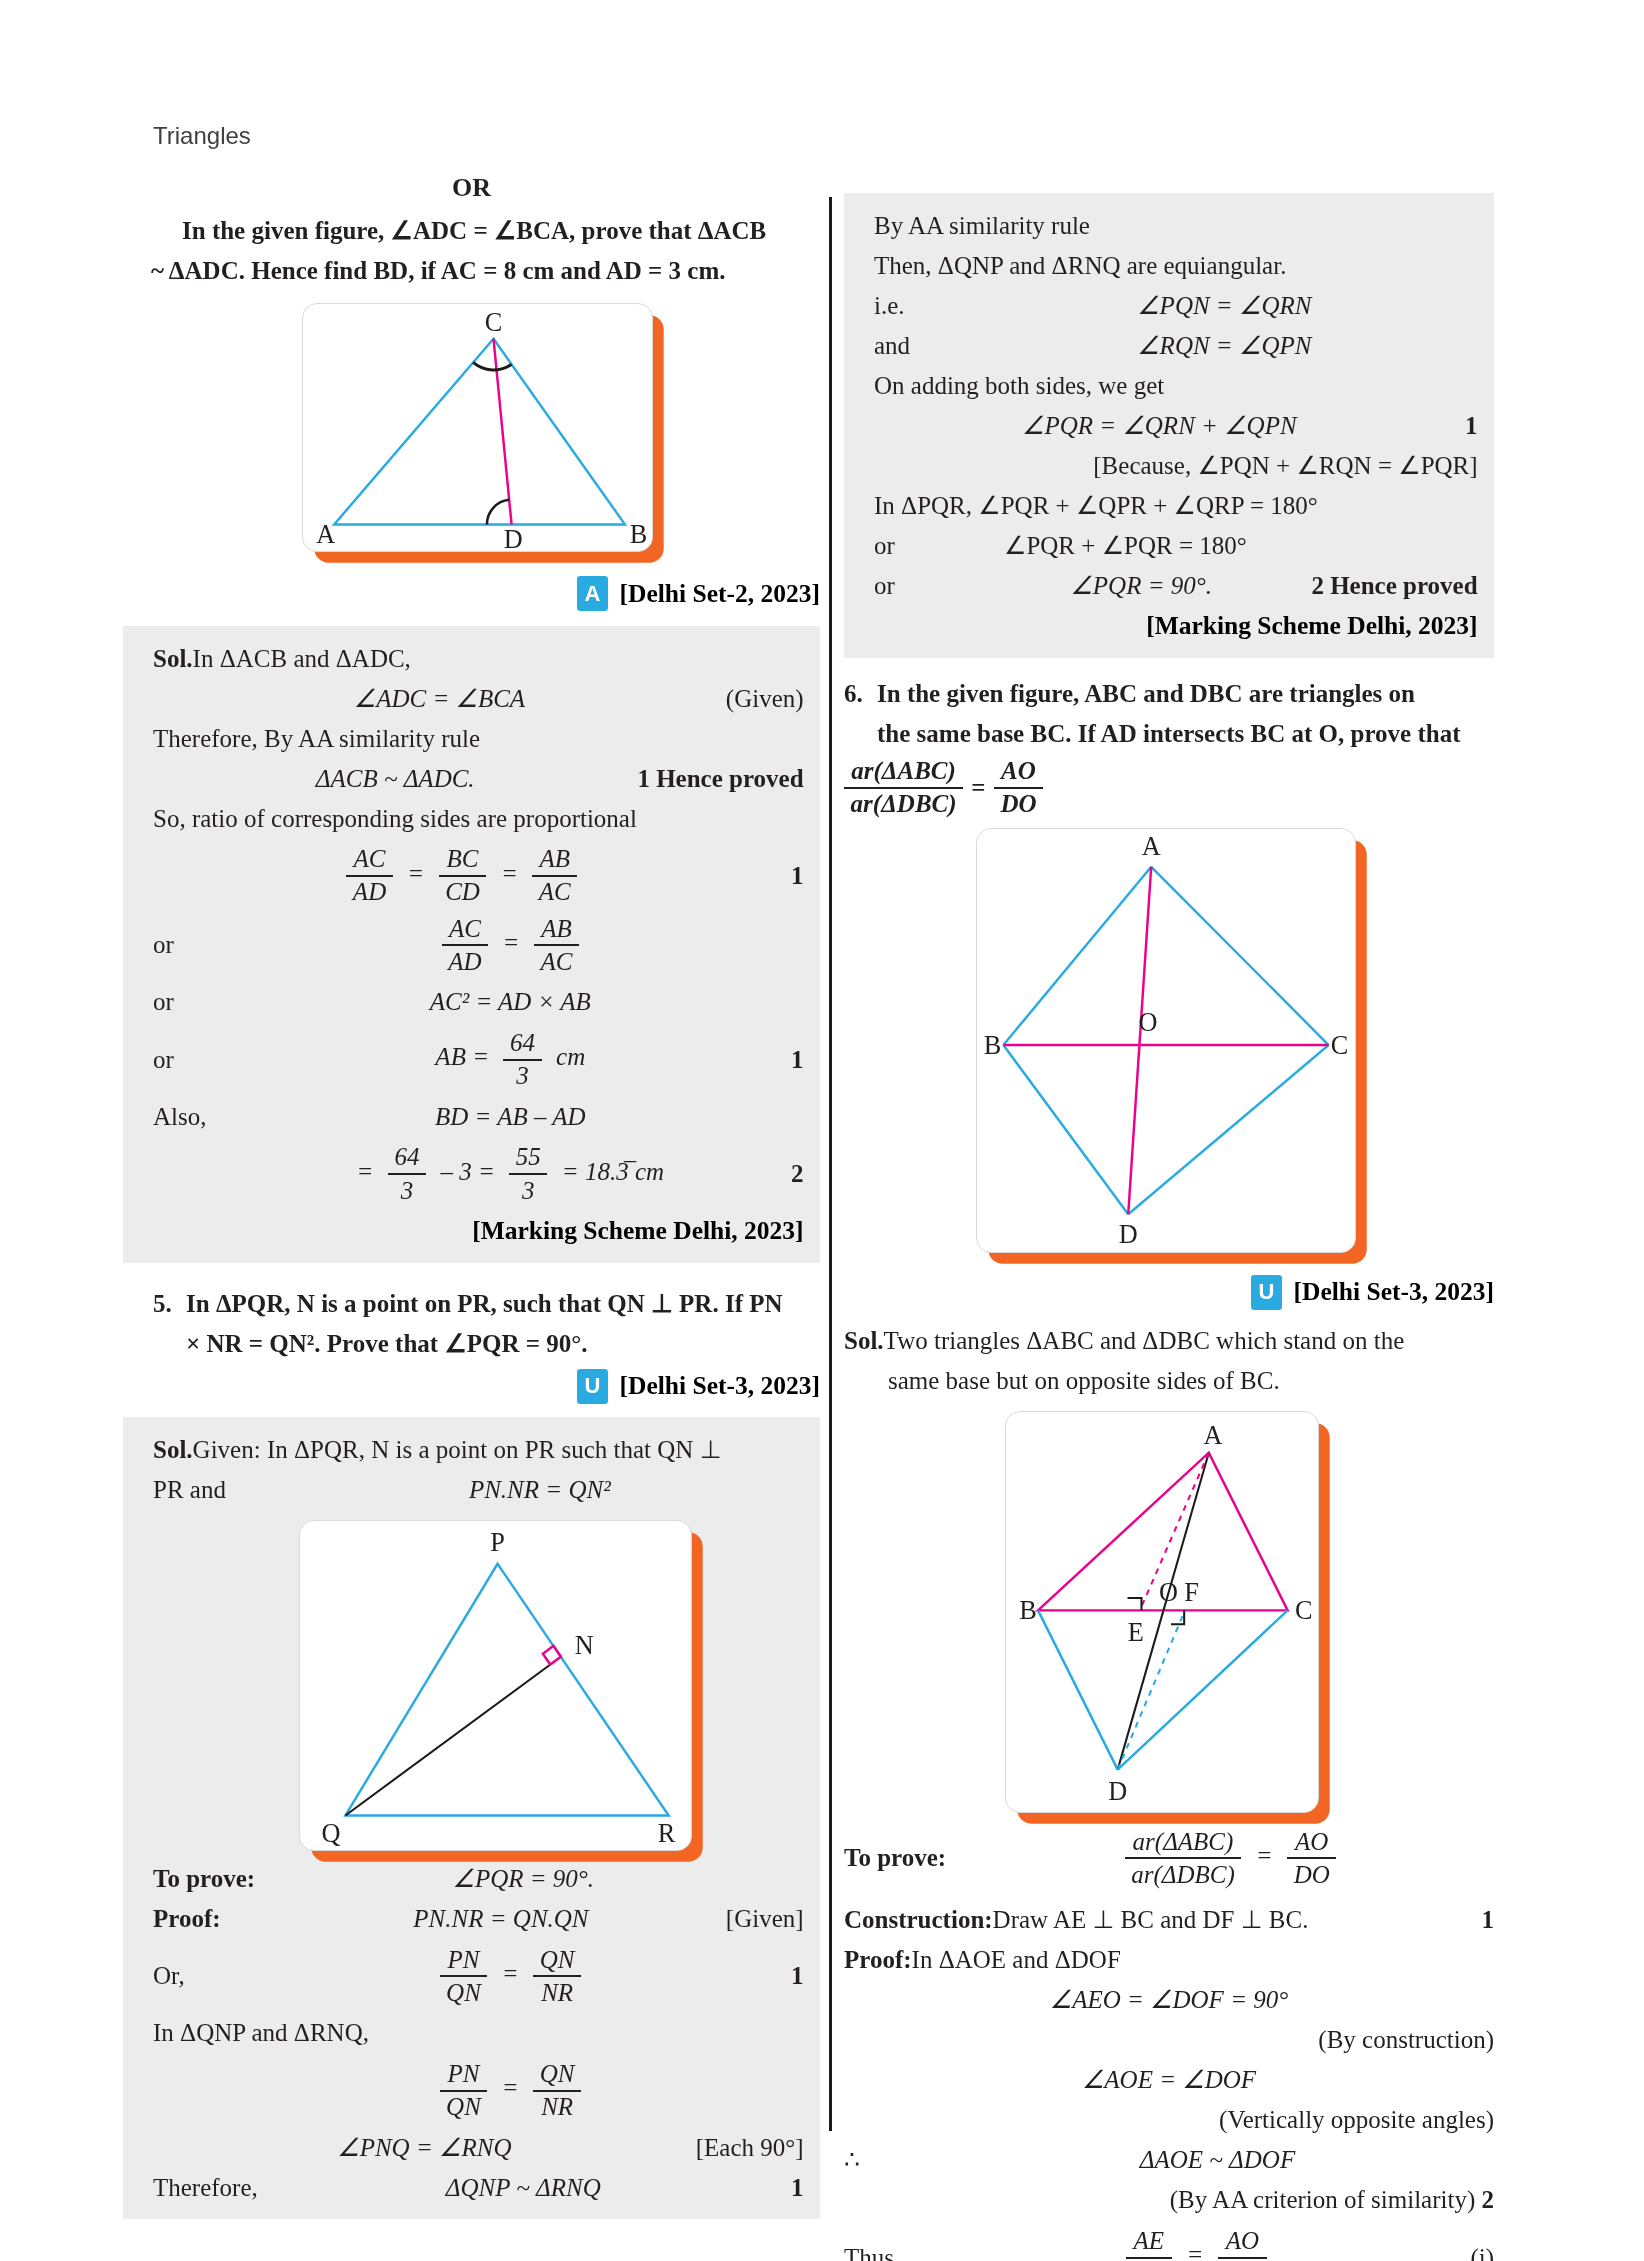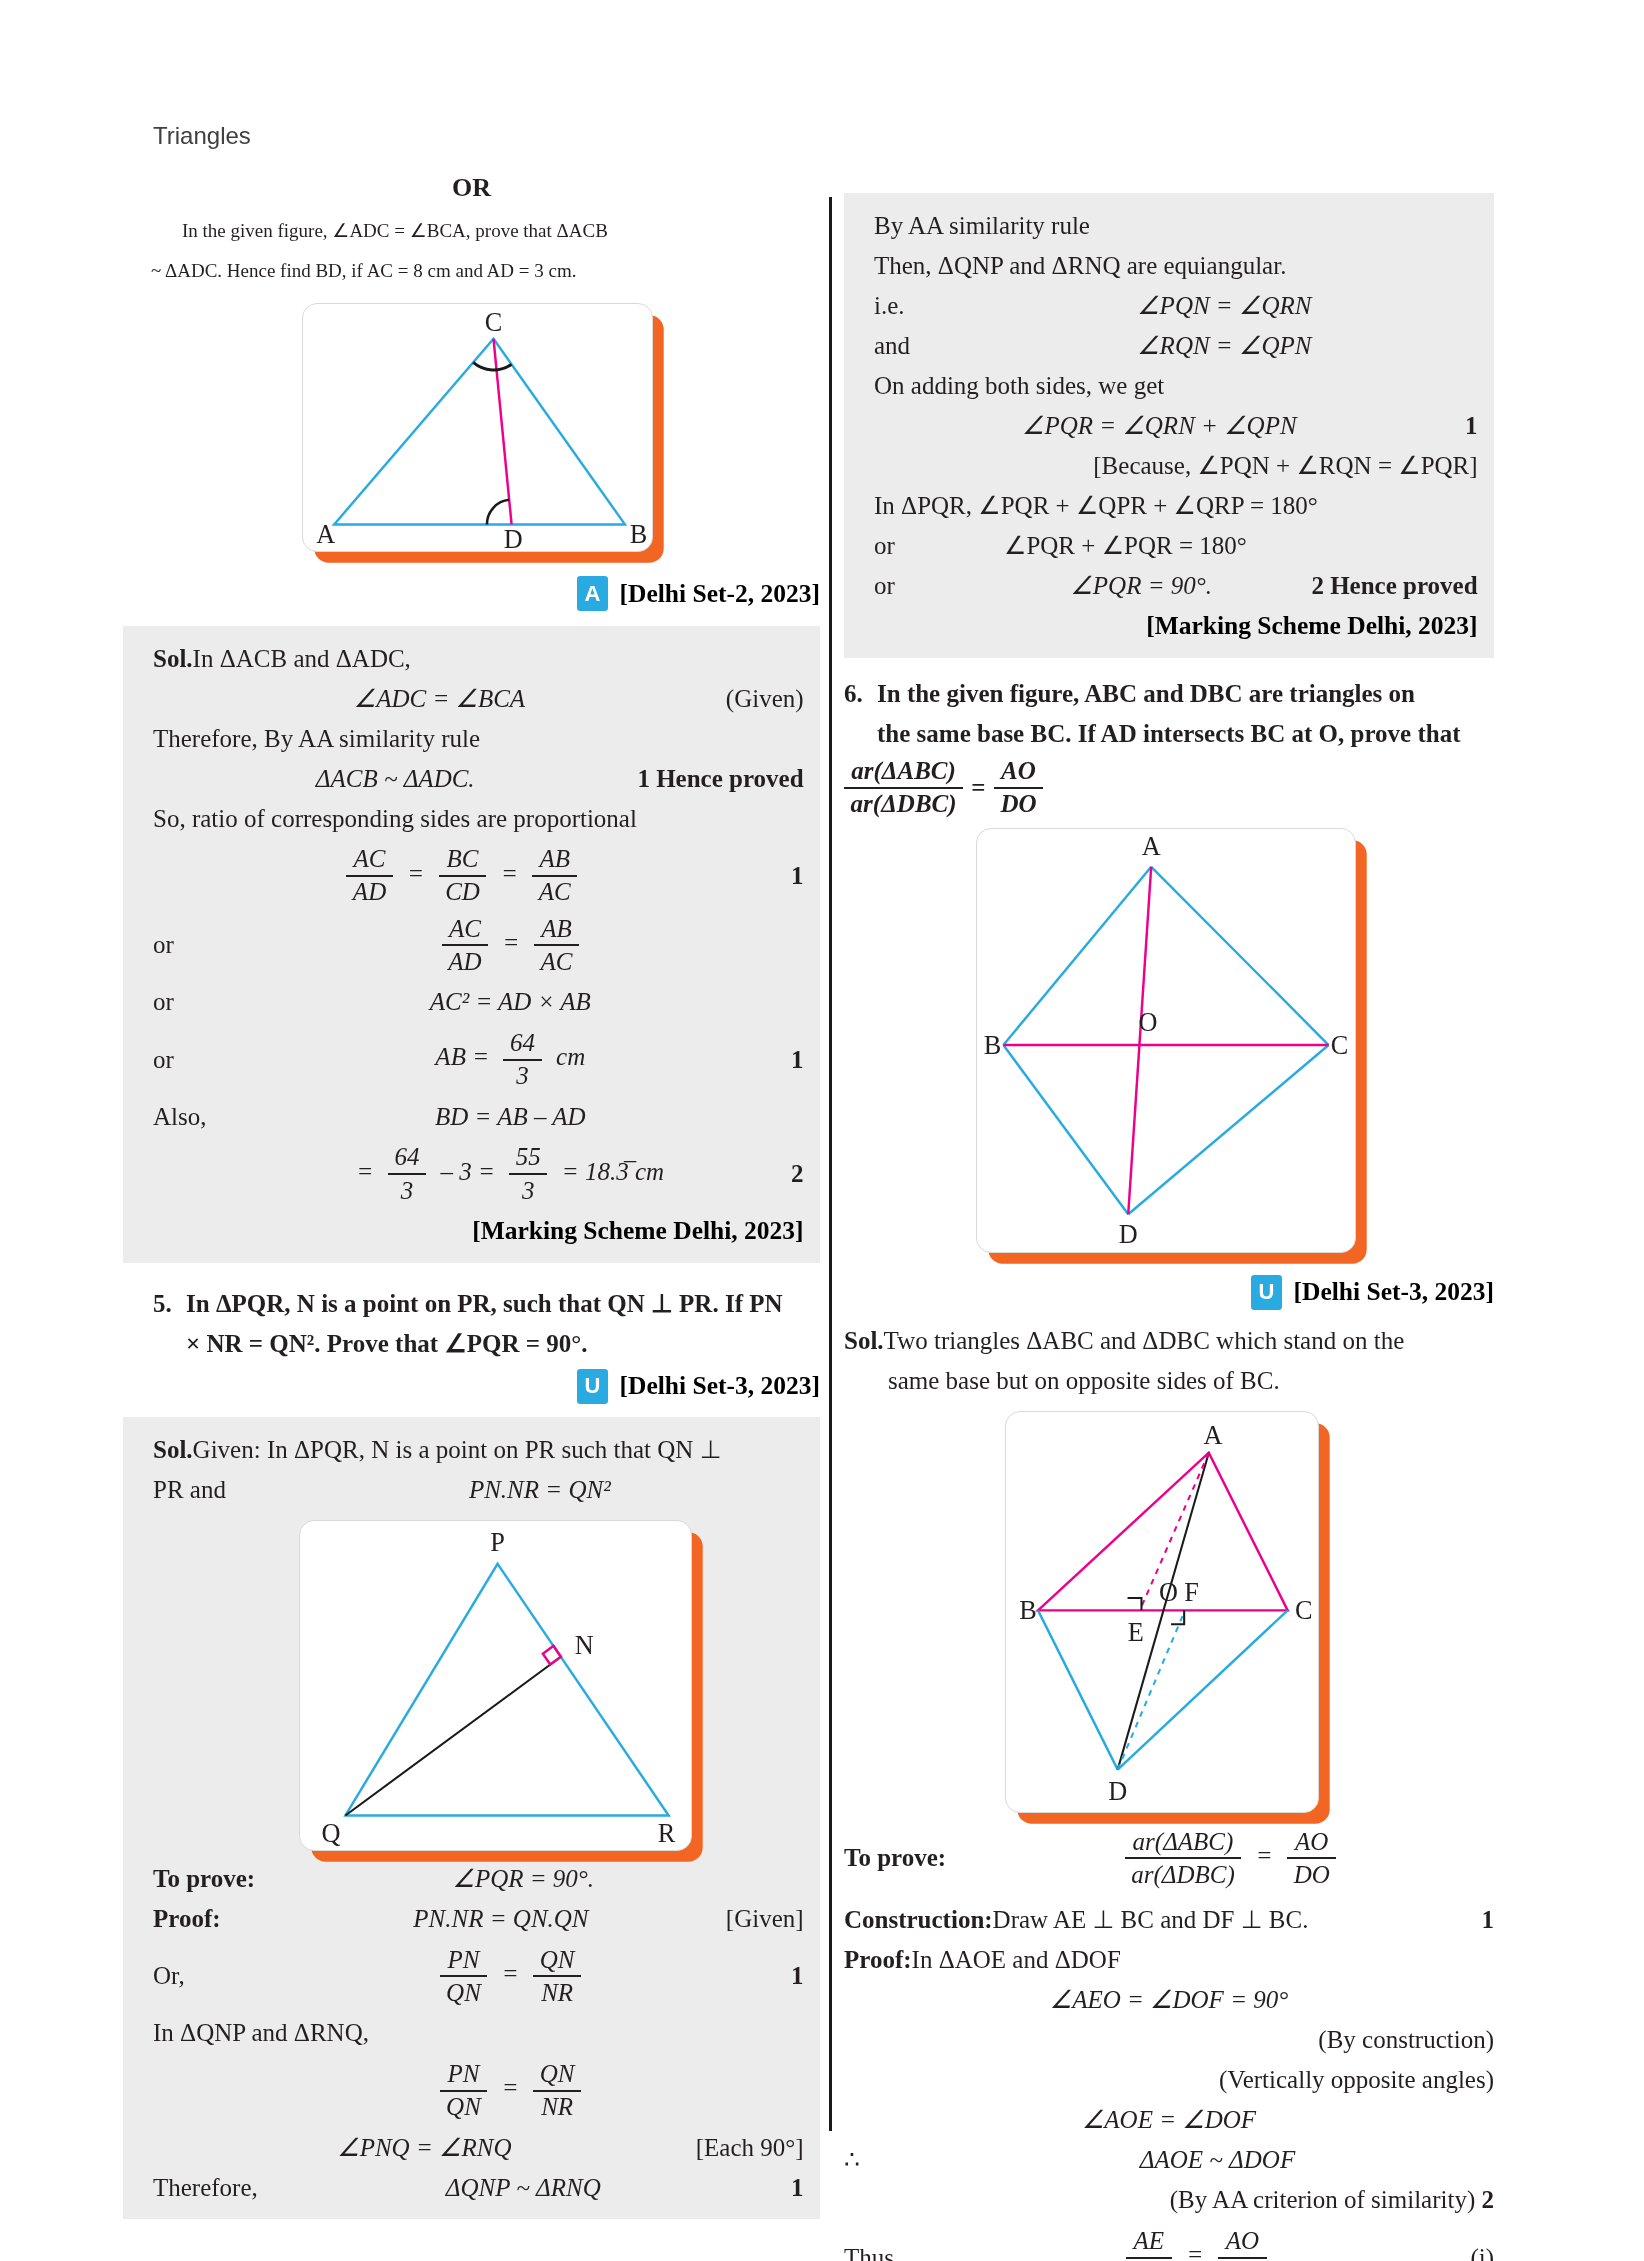--- a/index.html
+++ b/index.html
@@ -7,21 +7,21 @@
         font-family:"Liberation Serif",serif;color:#231f20;font-size:25px;}
   .page-header{position:absolute;left:153px;top:122px;font-family:"Liberation Sans",sans-serif;
         font-size:24px;color:#404040;}
   .divider{position:absolute;left:829px;top:197px;width:2.5px;height:1934px;background:#1a1a1a;}
   .col{position:absolute;top:0;}
   .col-left{left:123px;width:697px;}
   .col-right{left:844px;width:650px;}
   .b{font-weight:bold;}
   .it{}
   .or-head{margin-top:173px;text-align:center;font-weight:bold;font-size:26px;}
-  .q{font-weight:normal;font-size:19px;line-height:40px;margin-top:8.2px;}
+  .q{font-weight:bold;font-size:25px;line-height:40px;margin-top:8.2px;}
   .q .ql1{padding-left:59px;}
   .q .ql2{padding-left:28px;}
   .qrow{display:flex;font-weight:bold;font-size:25px;line-height:40px;}
   .qrow .qnum{width:33px;flex:none;}
   .card{background:#fff;border:1.6px solid #d9d9d9;border-radius:15px;
         box-shadow:11.5px 11.5px 0 -0.8px #f26522;}
   .cite-row{display:flex;justify-content:flex-end;align-items:center;gap:11.5px;line-height:38px;}
   .badge{background:#29abe2;color:#fff;font-family:"Liberation Sans",sans-serif;font-weight:bold;
         font-size:22px;width:31px;height:35px;display:flex;align-items:center;justify-content:center;
         border-radius:3.3px;flex:none;}
@@ -357,24 +357,24 @@
       <span class="b">Proof:</span>
       <span> In ΔAOE and ΔDOF</span>
     </div>
     <div class="row">
       <span class="ctr">∠AEO = ∠DOF = 90°</span>
     </div>
     <div class="row">
       <span class="rt-note">(By construction)</span>
     </div>
     <div class="row">
+      <span class="ctr">∠AOE = ∠DOF</span>
+    </div>
+    <div class="row">
       <span class="rt-note">(Vertically opposite angles)</span>
-    </div>
-    <div class="row">
-      <span class="ctr">∠AOE = ∠DOF</span>
     </div>
     <div class="row">
       <span class="lead">∴</span>
       <span class="ctr">ΔAOE ~ ΔDOF</span>
     </div>
     <div class="row">
       <span class="rt-note"><span>(By AA criterion of similarity)</span> <span class="b">2</span></span>
     </div>
     <div class="row frow">
       <span class="lead">Thus,</span>

